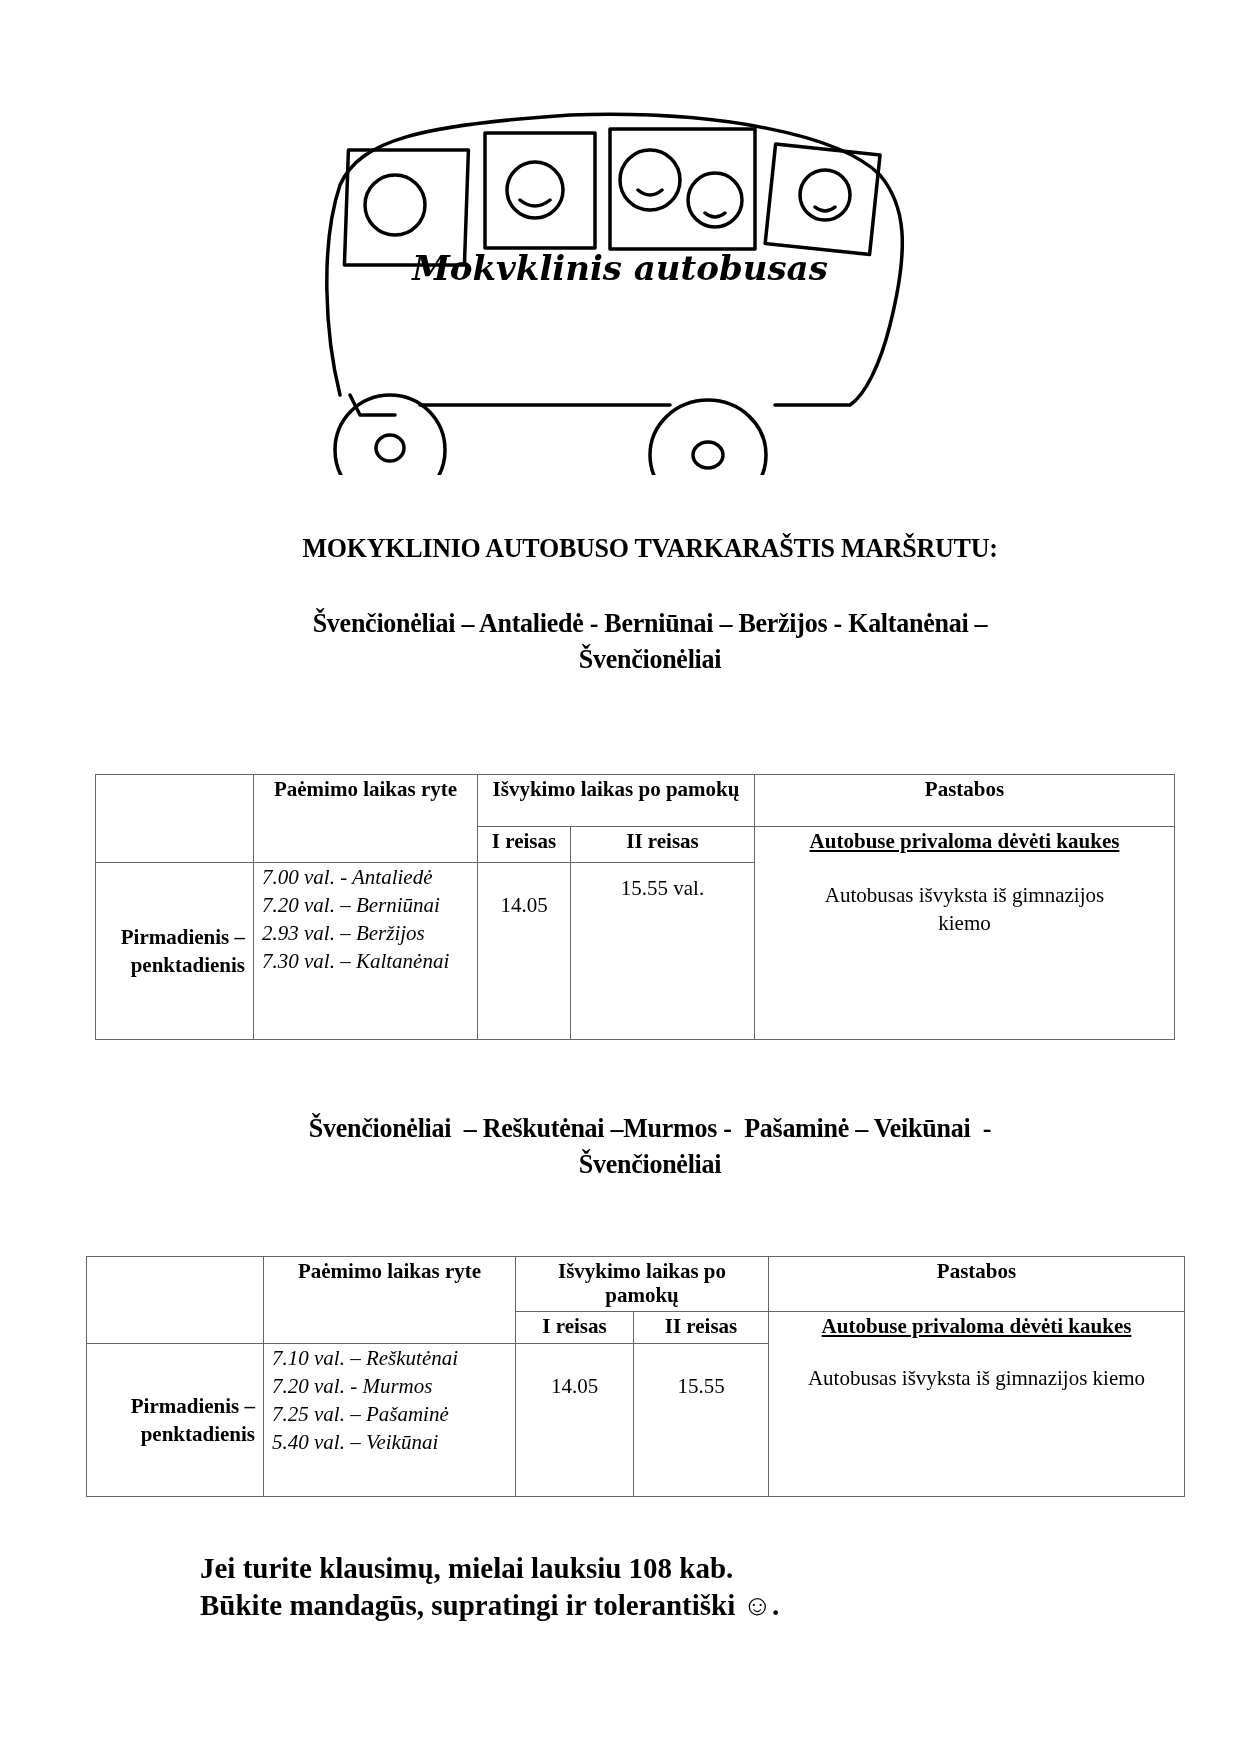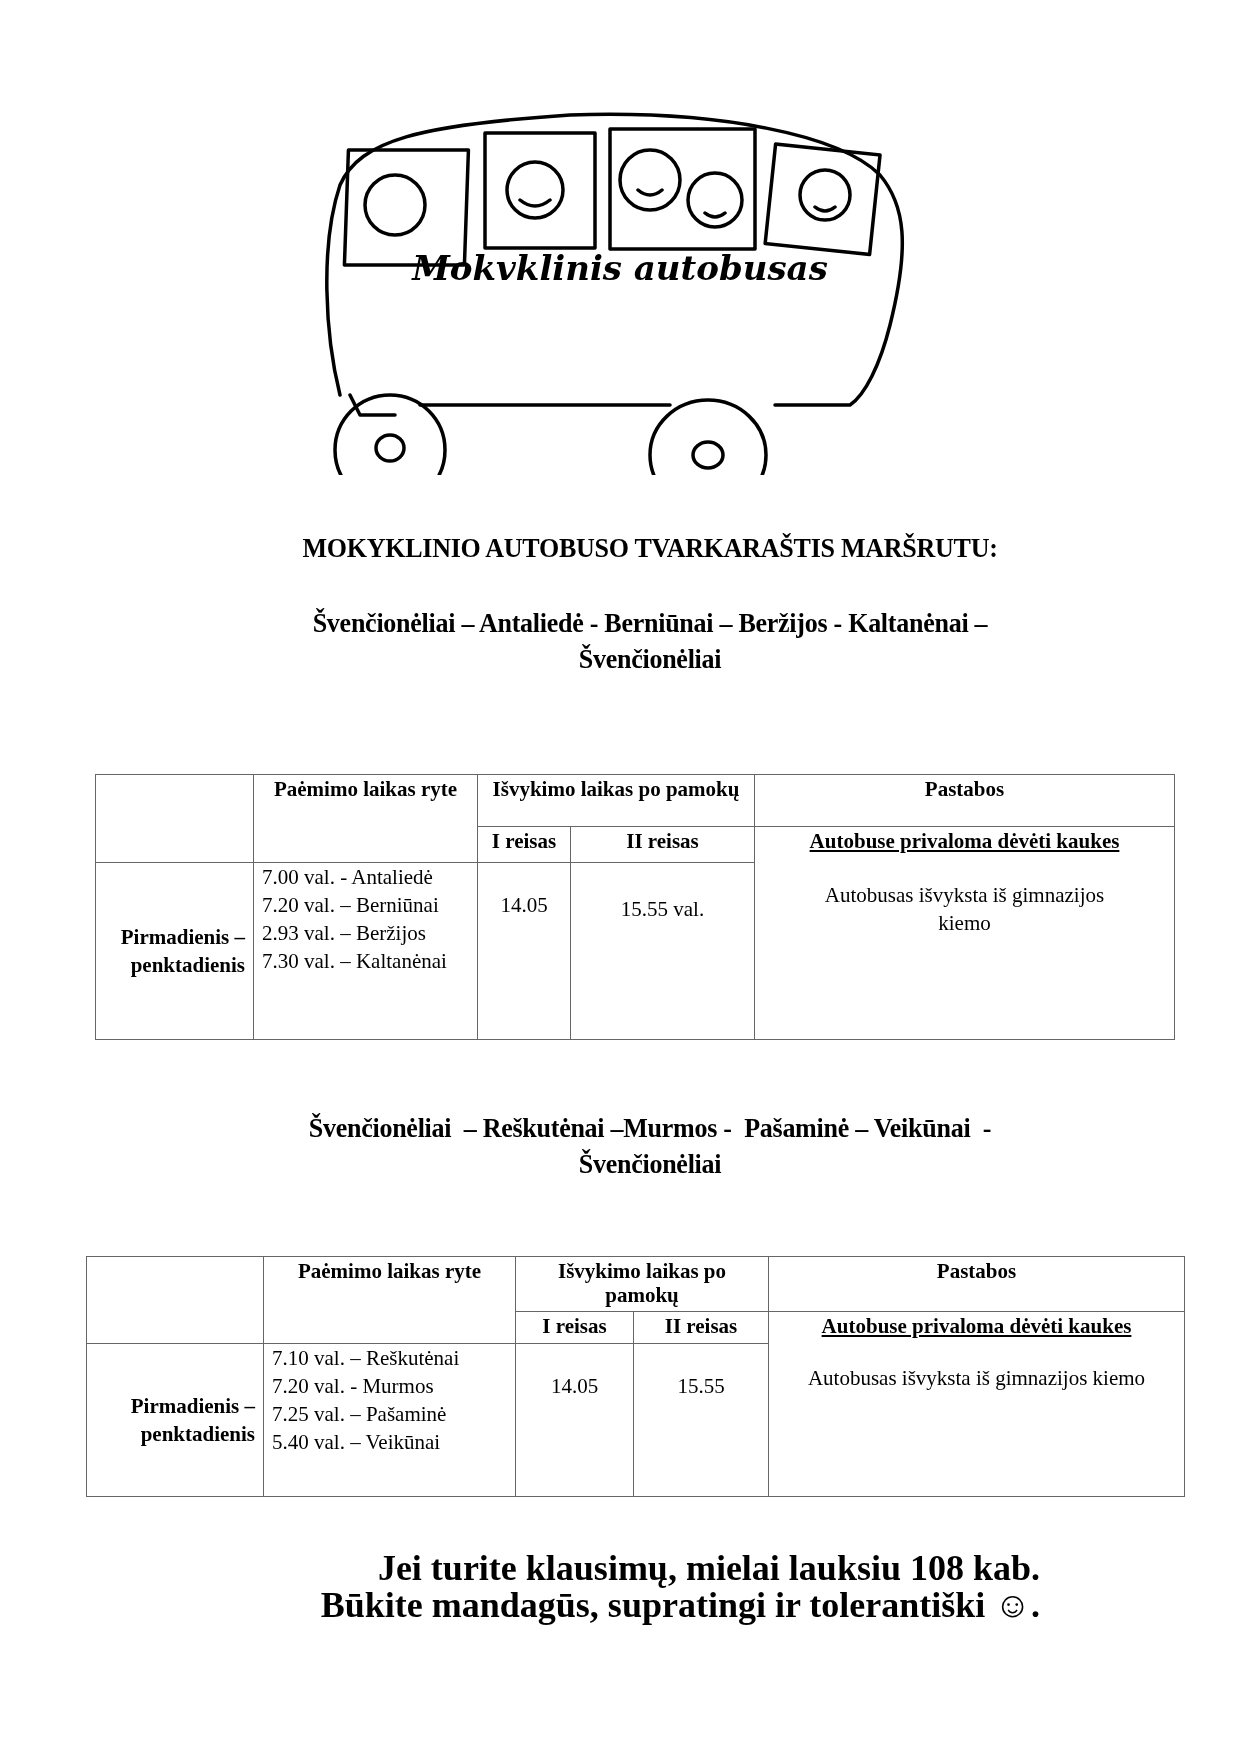--- a/index.html
+++ b/index.html
@@ -12,23 +12,23 @@
   #route1 { left: 130px; width: 1040px; top: 605px; }
   #route2 { left: 130px; width: 1040px; top: 1110px; }
   table.sched { position: absolute; border-collapse: collapse; font-size: 21px; line-height: 28px; margin-top: 34px; }
   table.sched td { border: 1.5px solid #666; vertical-align: top; padding: 0 8px; }
   #table1 { left: 95px; top: 740px; width: 1080px; }
   #table2 { left: 86px; top: 1222px; width: 1099px; }
   .hdr { font-weight: bold; text-align: center; }
   .day { font-weight: bold; vertical-align: middle !important; text-align: right; }
   .center { text-align: center; }
   .ul { font-weight: bold; text-decoration: underline; }
-  .stops div { white-space: nowrap; }
-  #footer { position: absolute; left: 200px; width: 840px; top: 1550px; text-align: right;
-            font-weight: bold; font-size: 36px; line-height: 37px; }
+  .stops div { white-space: nowrap; font-style: italic; }
+  #footer { position: absolute; left: 200px; width: 840px; top: 1550px; text-align: left;
+            font-weight: bold; font-size: 29px; line-height: 37px; }
 </style>
 </head>
 <body>
 
 <svg id="bus" viewBox="0 0 590 370">
   <g fill="none" stroke="#000" stroke-width="3.5" stroke-linecap="round" stroke-linejoin="round">
 
     <path d="M20 290 C 5 230, 0 140, 20 80 C 40 35, 100 20, 250 10 C 400 5, 520 30, 560 70 C 585 100, 590 140, 570 220 C 560 260, 545 290, 530 300 L 455 300 M 350 300 L 160 300 L 100 300 M 30 290 L 40 310 L 75 310"></path>
 
     <rect x="30" y="45" width="120" height="115" transform="skewX(-2)"></rect>
@@ -84,21 +84,21 @@
   </tr>
   <tr style="height:177px">
     <td class="day">Pirmadienis – penktadienis</td>
     <td class="stops">
       <div>7.00 val. - Antaliedė</div>
       <div>7.20 val. – Berniūnai</div>
       <div>2.93 val. – Beržijos</div>
       <div>7.30 val. – Kaltanėnai</div>
     </td>
     <td class="center" style="padding-top:28px">14.05</td>
-    <td class="center" style="padding-top:32px">15.55 val.</td>
+    <td class="center" style="padding-top:11px">15.55 val.</td>
   </tr>
 </tbody>
   </table>
 
 <div id="route2" class="heading">
   <div style="white-space:pre">Švenčionėliai  – Reškutėnai –Murmos -  Pašaminė – Veikūnai  -</div>
   <div>Švenčionėliai</div>
 </div>
 
 <table id="table2" class="sched">

